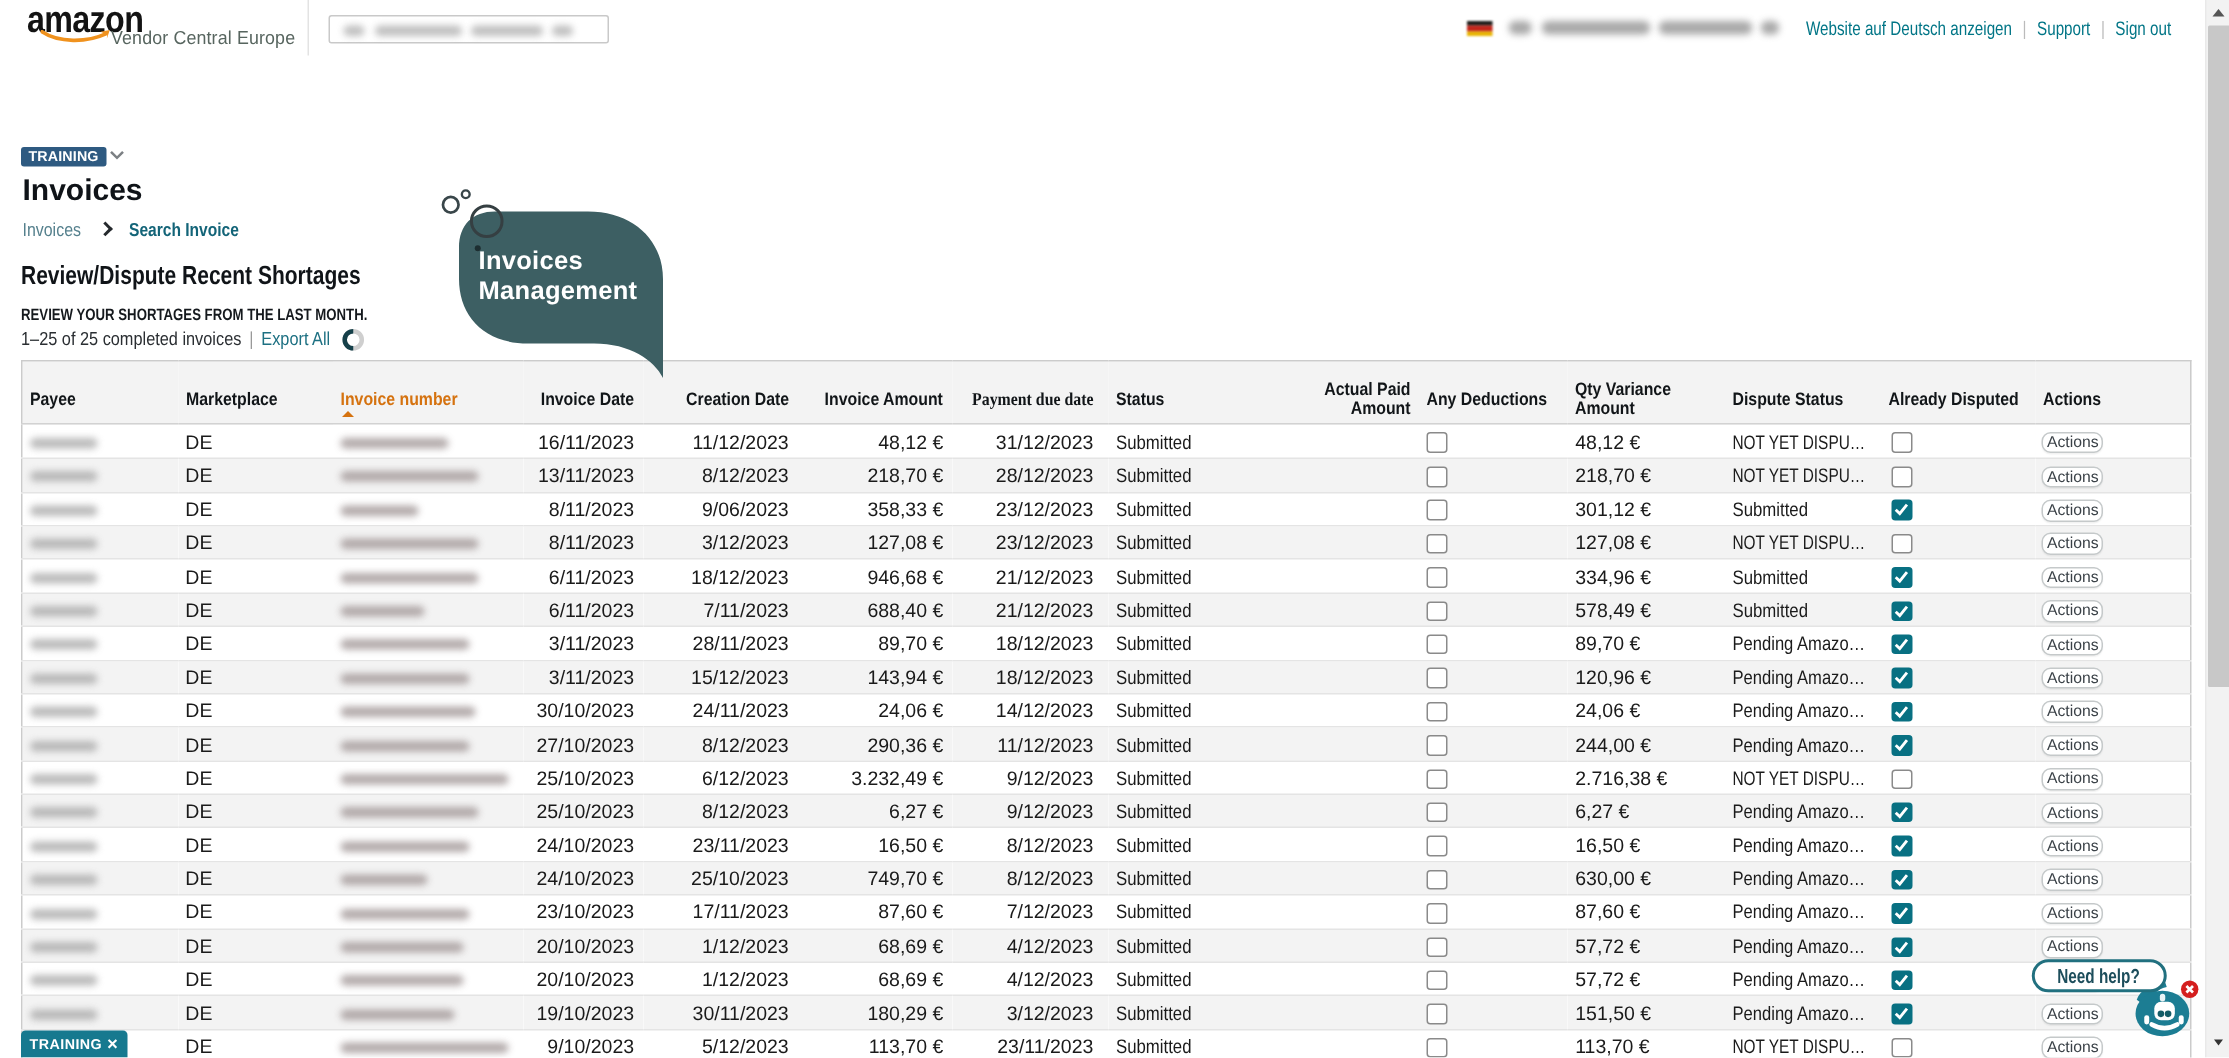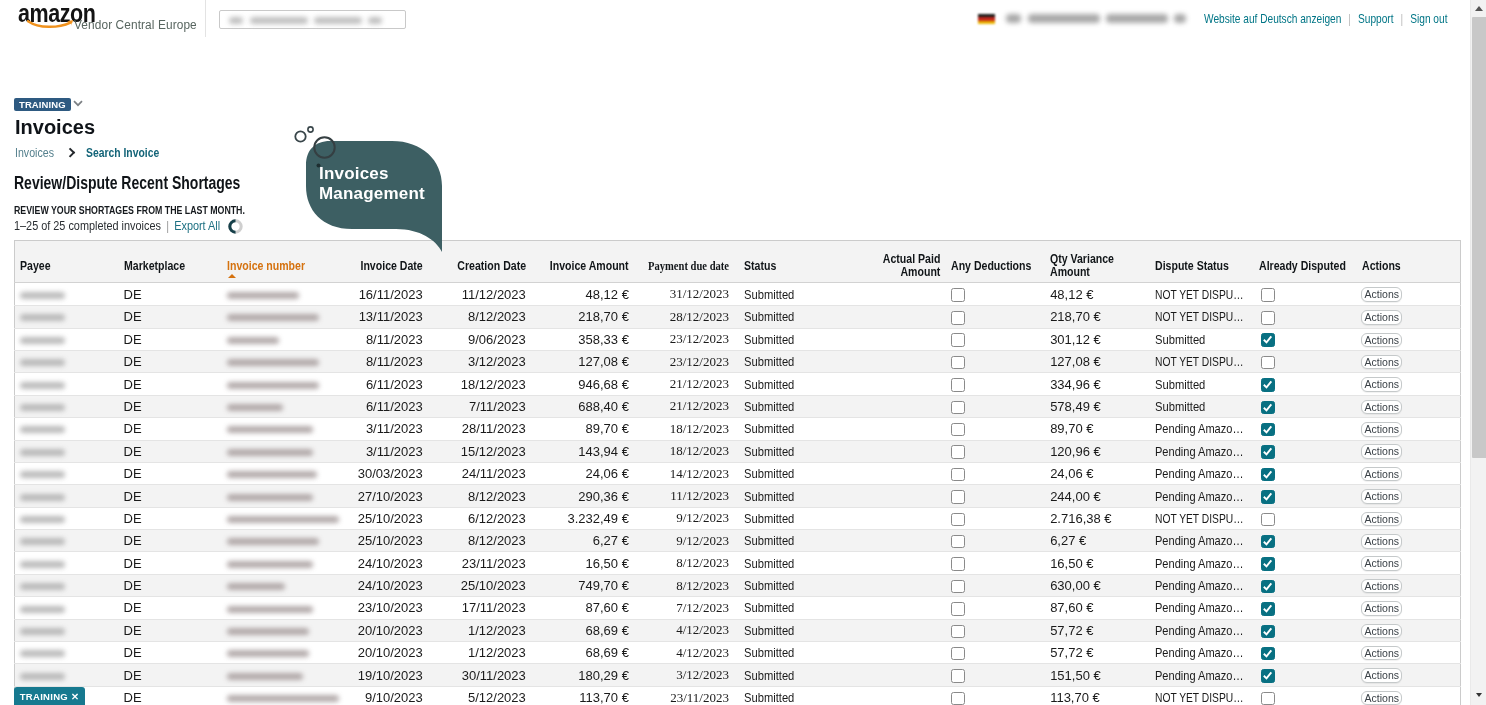--- a/index.html
+++ b/index.html
@@ -66,21 +66,21 @@
 thead th { background:#f3f3f3; font-size:12px; font-weight:bold; color:#111518;
   height:42px; vertical-align:middle; text-align:left; padding:9px 6px 0 5px;
   border-bottom:1px solid #d2d2d2; white-space:nowrap; }
 thead th.r { text-align:right; direction:rtl; }
 thead th.pr10 { padding-right:10px;font-family:Liberation Serif, serif; }
 .ht { display:inline-block; transform:scaleX(0.88); transform-origin:left center; line-height:13.5px; }
 th.r .ht { transform-origin:right center; }
 tbody td { height:22.4px; padding:0 6px 0 5px; vertical-align:middle; white-space:nowrap;
   overflow:hidden; }
 tbody td.r { text-align:right; }
-tbody td.pr10 { padding-right:10px;font-family:Liberation Serif, serif; }
+tbody td.pr10 { padding-right:10px; }
 tbody td.pl7 { padding-left:7px; }
 tbody td.pl4 { padding-left:4px; }
 tbody tr { border-top:1px solid #e4e4e4; }
 tbody tr:first-child td { height:23.2px; }
 tbody tr.even { background:#f3f3f3; }
 .sc { display:inline-block; transform:scaleX(0.86); transform-origin:left center; }
 .sc.not { transform:scaleX(0.79); }
 .sc.pen { transform:scaleX(0.85); }
 .sorthdr { color:#d5720f; position:relative; }
 .sortarr { position:absolute; left:6px; bottom:4px; width:0; height:0;
@@ -351,21 +351,21 @@
 <td><span class="sc pen">Pending Amazo…</span></td>
 <td class="pl7"><span class="cb on"><svg width="13" height="13" viewBox="0 0 13 13">
                   <path d="M2.8 6.8 L5.5 9.4 L10.3 3.4" stroke="#fff" stroke-width="1.9" fill="none"></path>
                 </svg></span></td>
 <td class="pl4"><span class="actbtn">Actions</span></td>
 </tr>
 <tr class="odd">
 <td><span class="blur pay"></span></td>
 <td>DE</td>
 <td><span class="blur inv" style="width:90px"></span></td>
-<td class="r">30/03/2023</td>
+<td class="r">30/10/2023</td>
 <td class="r">24/11/2023</td>
 <td class="r">24,06 €</td>
 <td class="r pr10">14/12/2023</td>
 <td><span class="sc">Submitted</span></td>
 <td class="r"></td>
 <td><span class="cb"></span></td>
 <td>24,06 €</td>
 <td><span class="sc pen">Pending Amazo…</span></td>
 <td class="pl7"><span class="cb on"><svg width="13" height="13" viewBox="0 0 13 13">
                   <path d="M2.8 6.8 L5.5 9.4 L10.3 3.4" stroke="#fff" stroke-width="1.9" fill="none"></path>
@@ -547,20 +547,37 @@
 <td><span class="sc not">NOT YET DISPU…</span></td>
 <td class="pl7"><span class="cb"></span></td>
 <td class="pl4"><span class="actbtn">Actions</span></td>
 </tr>
   </tbody>
   </table>
   </div>
 
   <div class="feedback">TRAINING ✕</div>
 
+  <div class="helpwrap">
+    <svg width="125" height="62" viewBox="0 0 125 62">
+      <path d="M 93.5 17 C 83 18, 76.5 22.5, 74.5 28.5 L 82 34 C 84 26, 87.5 21.5, 94.5 20 Z" fill="#1c7d93"></path>
+      <rect x="5.5" y="2.5" width="88" height="20" rx="10" fill="#fff" stroke="#21707f" stroke-width="2"></rect>
+      <text x="49" y="17" text-anchor="middle" font-family="Liberation Sans" font-size="13.5" font-weight="bold" fill="#1d4e5c" textLength="55" lengthAdjust="spacingAndGlyphs">Need help?</text>
+      <ellipse cx="91.6" cy="37.7" rx="17.9" ry="15.2" fill="#1c7d93"></ellipse>
+      <rect x="89.9" y="24.5" width="3.6" height="5.2" rx="1.8" fill="#eaf4f6"></rect>
+      <rect x="86.2" y="29.9" width="13.7" height="12.3" rx="4.5" fill="#fff"></rect>
+      <circle cx="90.6" cy="37.9" r="2.2" fill="#155d68"></circle>
+      <circle cx="95.4" cy="37.9" r="2.2" fill="#155d68"></circle>
+      <rect x="79.5" y="38.8" width="3.3" height="6.2" rx="1.6" fill="#fff"></rect>
+      <rect x="102.5" y="38.8" width="3.3" height="6.2" rx="1.6" fill="#fff"></rect>
+      <path d="M 84.5 45 Q 93 49.8 101.5 45" stroke="#fff" stroke-width="3.2" fill="none" stroke-linecap="round"></path>
+      <circle cx="109.8" cy="21.5" r="5.8" fill="#d41f1f"></circle>
+      <path d="M 107.6 19.3 L 112 23.7 M 112 19.3 L 107.6 23.7" stroke="#fff" stroke-width="1.8"></path>
+    </svg>
+  </div>
 
   <div class="sbar">
     <div class="thumb"></div>
     <div class="up"></div>
     <div class="dn"></div>
   </div>
 
 </div>
 
 </body></html>

